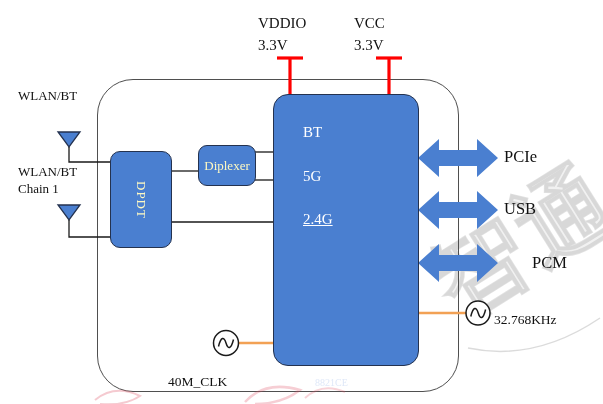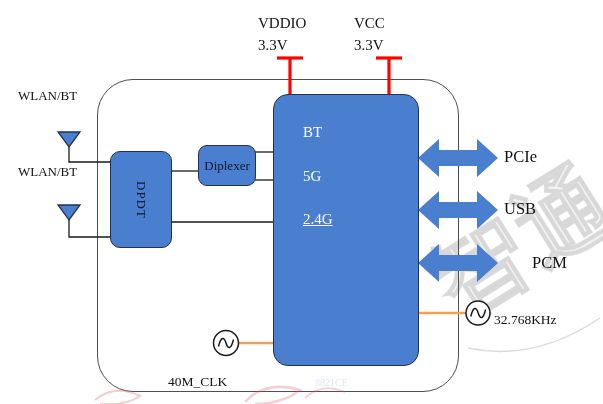--- a/index.html
+++ b/index.html
@@ -23,21 +23,21 @@
 
   
   #module{
     left:97px;top:79px;width:360px;height:311px;
     border:1.2px solid #4f4f4f;border-radius:36px;background:transparent;
   }
 
   
   .block{
     position:absolute;background:#4a7fd0;border:1.5px solid #24324f;
-    color:#0f172a;display:flex;align-items:center;justify-content:center;
+    color:#fef9c3;display:flex;align-items:center;justify-content:center;
   }
   #dpdt{left:110px;top:151px;width:60px;height:95px;border-radius:10px;}
   #dpdt .vert{writing-mode:vertical-rl;font-size:13px;letter-spacing:1px;}
   #diplexer{left:198px;top:145px;width:56px;height:39px;border-radius:9px;font-size:13px;}
   #chip{left:273px;top:94px;width:144px;height:270px;border-radius:15px;}
 
   .chip-label{position:absolute;color:#ffffff;font-size:15px;}
   #chip-part{position:absolute;left:315px;top:330px;width:80px;color:#dfe8f8;font-size:10px;margin-top:47px;}
 
   .pwr-name{font-size:15px;}
@@ -127,20 +127,21 @@
   <div class="txt pwr-name center" style="left:258px;top:15px;width:70px;">VDDIO</div>
   <div class="txt pwr-name center" style="left:258px;top:37px;width:70px;">3.3V</div>
   <div class="txt pwr-name center" style="left:354px;top:15px;width:70px;">VCC</div>
   <div class="txt pwr-name center" style="left:354px;top:37px;width:70px;">3.3V</div>
 
   <div class="txt ant-label center" style="left:18px;top:88px;width:82px;">
     <div>WLAN/BT</div>
   </div>
   <div class="txt ant-label center" style="left:18px;top:164px;width:82px;">
     <div>WLAN/BT</div>
+    <div>Chain 1</div>
   </div>
 
   <div class="txt if-label" style="left:504px;top:148px;">PCIe</div>
   <div class="txt if-label" style="left:504px;top:200px;">USB</div>
   <div class="txt if-label" style="left:532px;top:254px;">PCM</div>
 
   <div class="txt clk-label center" style="left:168px;top:374px;width:120px;">40M_CLK</div>
   <div class="txt clk-label" style="left:494px;top:312px;">32.768KHz</div>
 
 </div>

